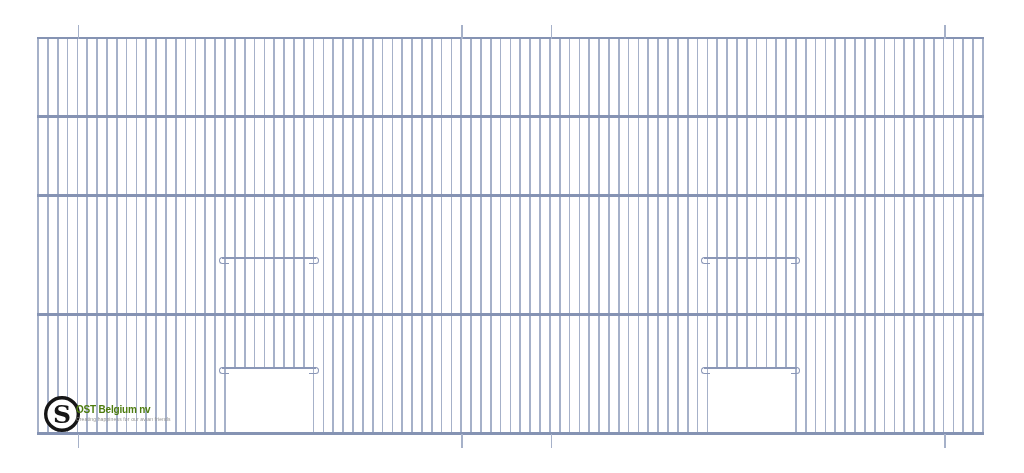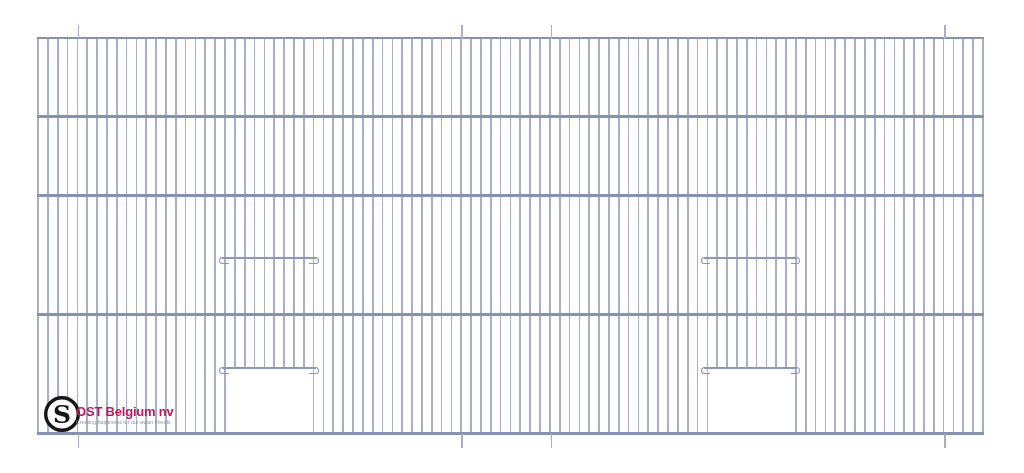--- a/index.html
+++ b/index.html
@@ -12,22 +12,22 @@
   }
   #mesh{position:absolute;left:0;top:0;width:100%;height:100%;}
   #mesh div{box-sizing:border-box;}
   .logo{
     position:absolute;left:42px;top:394px;
     display:flex;align-items:flex-start;
   }
   .logo-mark{flex:0 0 auto;}
   .logo-text{margin-left:-6px;padding-top:11px;}
   .company{
-    font-size:13px;font-weight:bold;letter-spacing:-0.2px;
-    color:#be185d;white-space:nowrap;line-height:1;
+    font-size:10px;font-weight:bold;letter-spacing:-0.2px;
+    color:#4d7c0f;white-space:nowrap;line-height:1;
   }
   .tagline{
     font-size:5px;color:#8f8f8f;margin-top:2px;letter-spacing:0.15px;
     white-space:nowrap;line-height:1;
   }
 </style>
 </head>
 <body>
 
 <div class="canvas">

